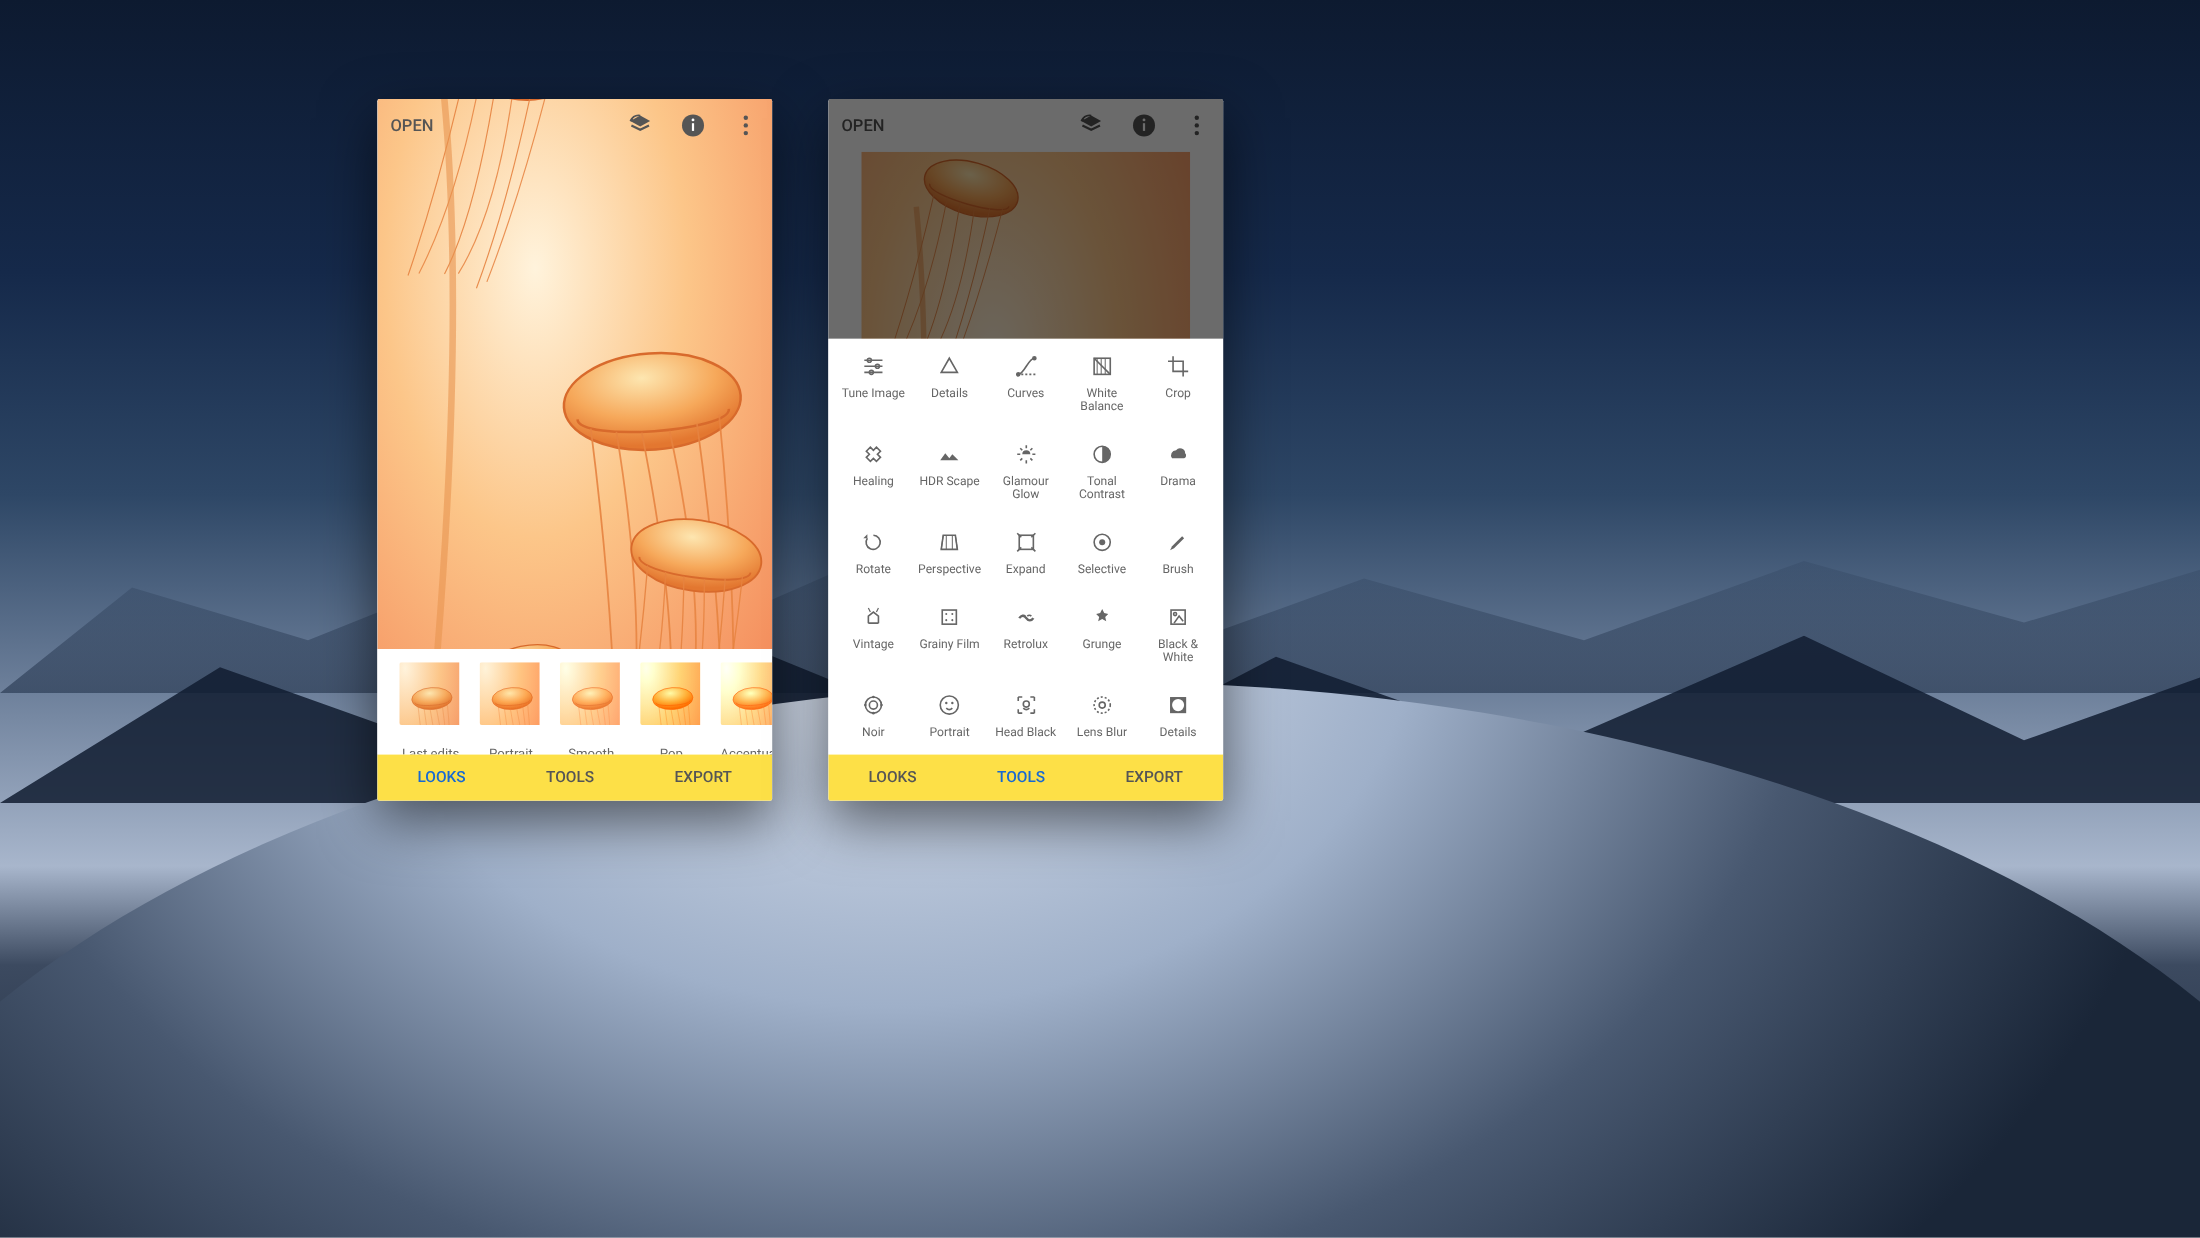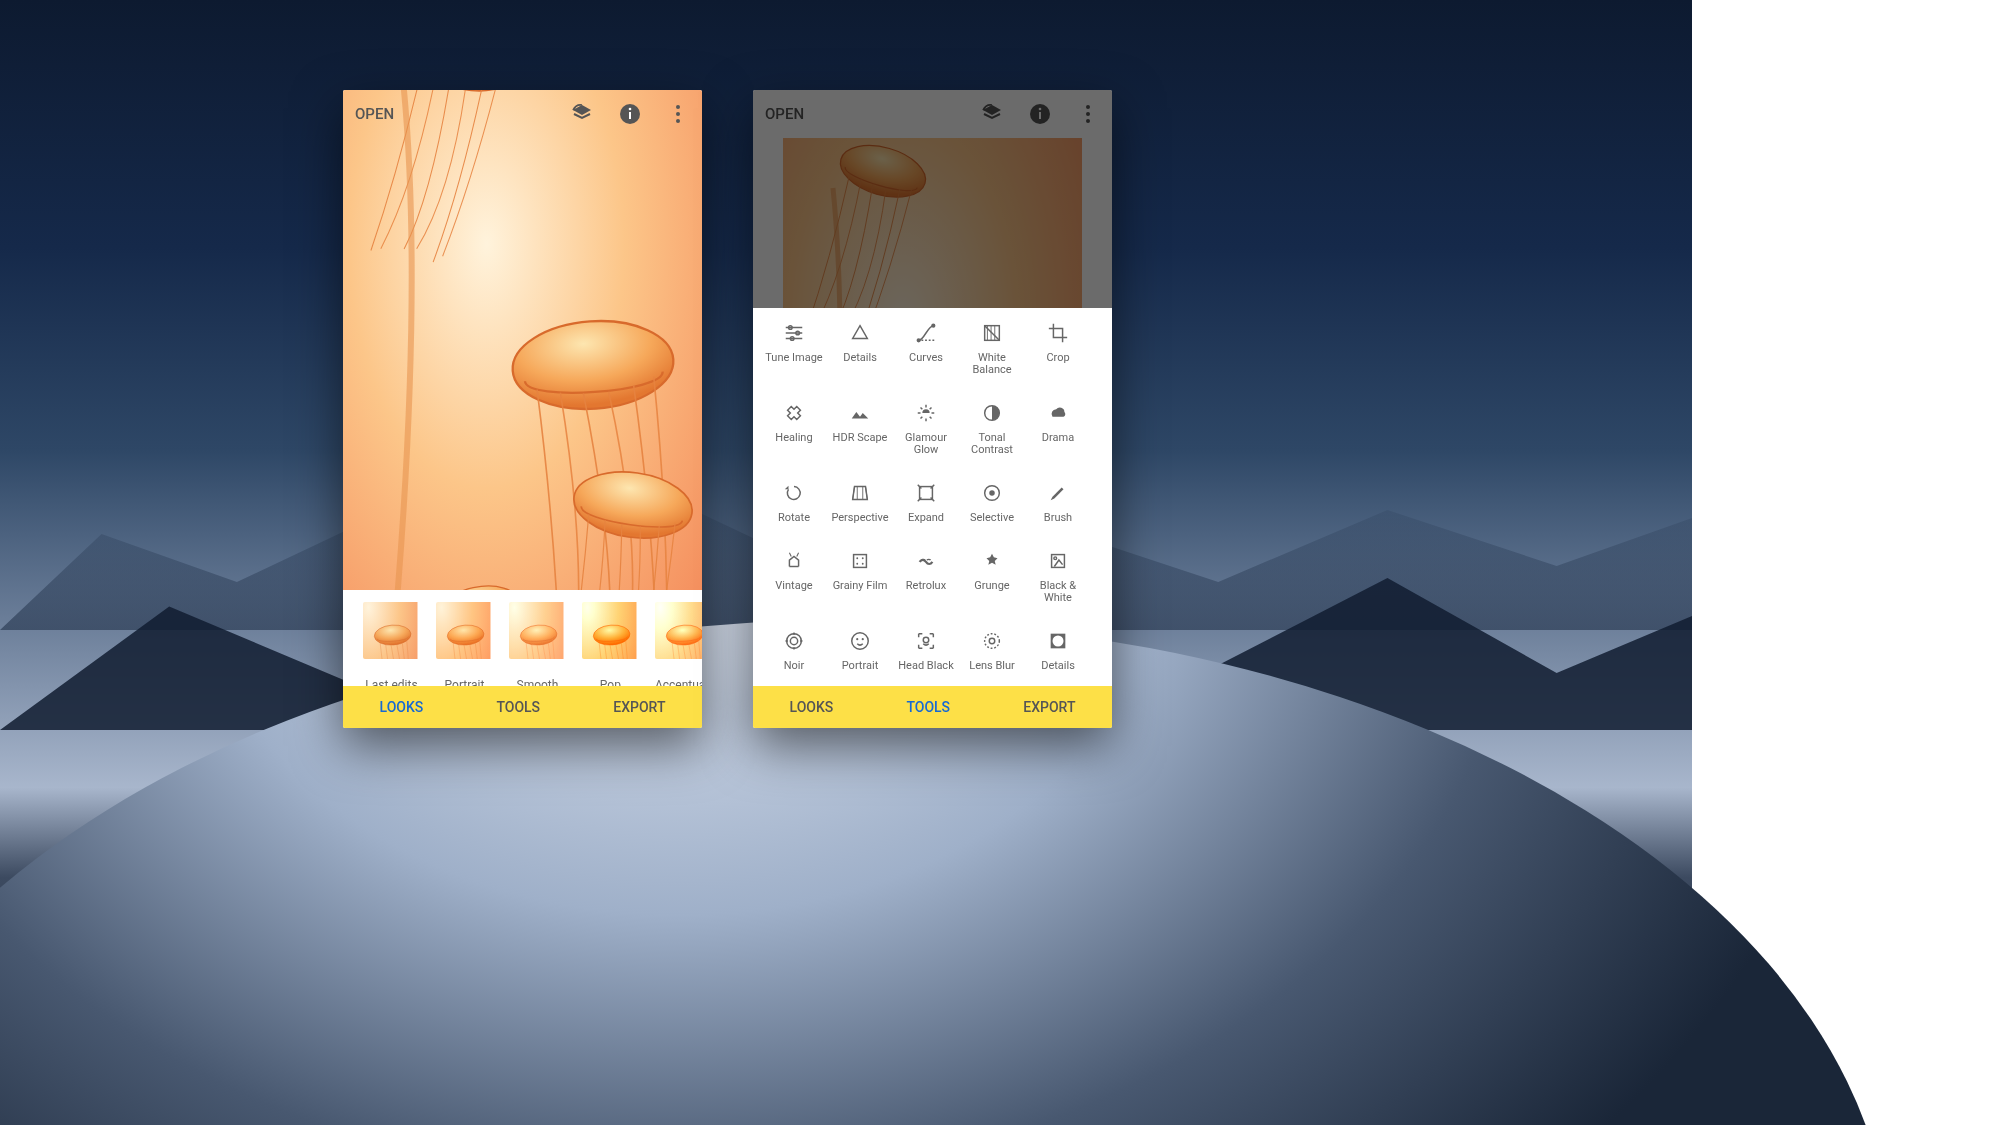--- a/index.html
+++ b/index.html
@@ -1,16 +1,16 @@
 <!DOCTYPE html>
 <html><head>
 <meta charset="utf-8">
 <style>
   html,body{margin:0;padding:0;width:2000px;height:1125px;font-family:Roboto,Arial,sans-serif;overflow:hidden;}
-  .desktop{position:relative;width:1692px;height:1125px;background:
+  .desktop{position:relative;width:2000px;height:1125px;background:
     linear-gradient(180deg,#0d1a30 0%,#15294a 22%,#2e4766 40%,#6a7d98 55%,#a8b6cc 70%,#3c4a60 78%,#1b2638 100%);}
   
   .mtn{position:absolute;left:0;right:0;}
   .mtn1{top:470px;height:160px;background:linear-gradient(180deg,rgba(255,255,255,0) 0,#1a2a42 100%);clip-path:polygon(0 100%,6% 40%,14% 70%,22% 30%,30% 75%,40% 20%,52% 80%,62% 35%,72% 70%,82% 25%,92% 60%,100% 30%,100% 100%);opacity:.55;}
   .mtn2{top:540px;height:190px;background:#101c30;clip-path:polygon(0 100%,10% 35%,22% 80%,34% 25%,48% 85%,58% 30%,70% 75%,82% 20%,92% 70%,100% 40%,100% 100%);opacity:.85;}
   .dune{position:absolute;left:-200px;right:-200px;top:620px;height:650px;border-radius:50% 50% 0 0/100% 100% 0 0;background:radial-gradient(1200px 900px at 42% -10%,#dfe6f2 0%,#9fb0c9 40%,#485870 70%,#1a2638 100%);}
   
   .phone{position:absolute;top:90px;width:359px;height:638px;background:#fff;box-shadow:0 18px 50px rgba(0,0,0,.55);border-radius:2px;overflow:hidden;}
   .phone.left{left:343px;}
   .phone.right{left:753px;}
@@ -29,21 +29,21 @@
   .look .thumb svg{width:100%;height:100%;}
   .look .lbl{margin-top:19px;font-size:12px;color:#666;text-align:center;white-space:nowrap;overflow:hidden;}
   .bottombar{position:absolute;left:0;right:0;bottom:0;height:42px;display:flex;align-items:center;justify-content:space-around;background:#fde047;}
   .tab{font-size:14px;font-weight:500;color:#555;padding:6px 10px;}
   .tab.active{color:#1769d3;}
   
   .phone.right .shade{position:absolute;inset:0 0 auto 0;height:218px;background:rgba(0,0,0,.58);z-index:4;}
   .phone.right .canvas{top:48px;height:170px;left:30px;right:30px;}
   .phone.right .canvas svg{width:100%;height:100%;}
   .tools-panel{position:absolute;left:0;right:0;top:218px;bottom:42px;background:#fff;z-index:5;padding:14px 8px 0;box-sizing:border-box;}
-  .trow{display:flex;justify-content:flex-start;margin-bottom:26px;}
+  .trow{display:flex;justify-content:space-between;margin-bottom:26px;}
   .tool{flex:0 0 66px;display:flex;flex-direction:column;align-items:center;gap:8px;}
   .tool .ticon{width:22px;height:22px;color:#666;display:flex;align-items:center;justify-content:center;}
   .tool .ticon svg{width:22px;height:22px;stroke:#666;fill:none;stroke-width:1.6;}
   .tool .tlbl{font-size:11px;line-height:12px;text-align:center;color:#666;max-width:64px;}
   .phone.right .topbar .open,.phone.right .topbar .ic{color:#555;}
   .phone.right .bottombar{z-index:6;}
 </style>
 </head>
 <body>
 

